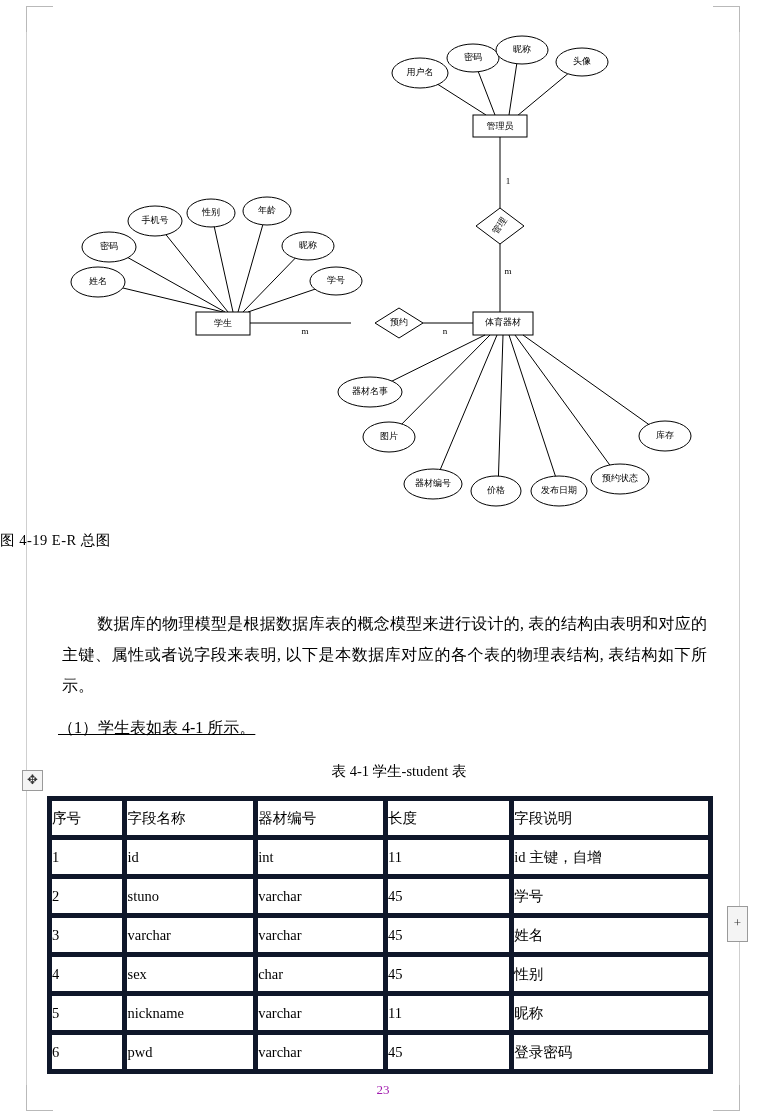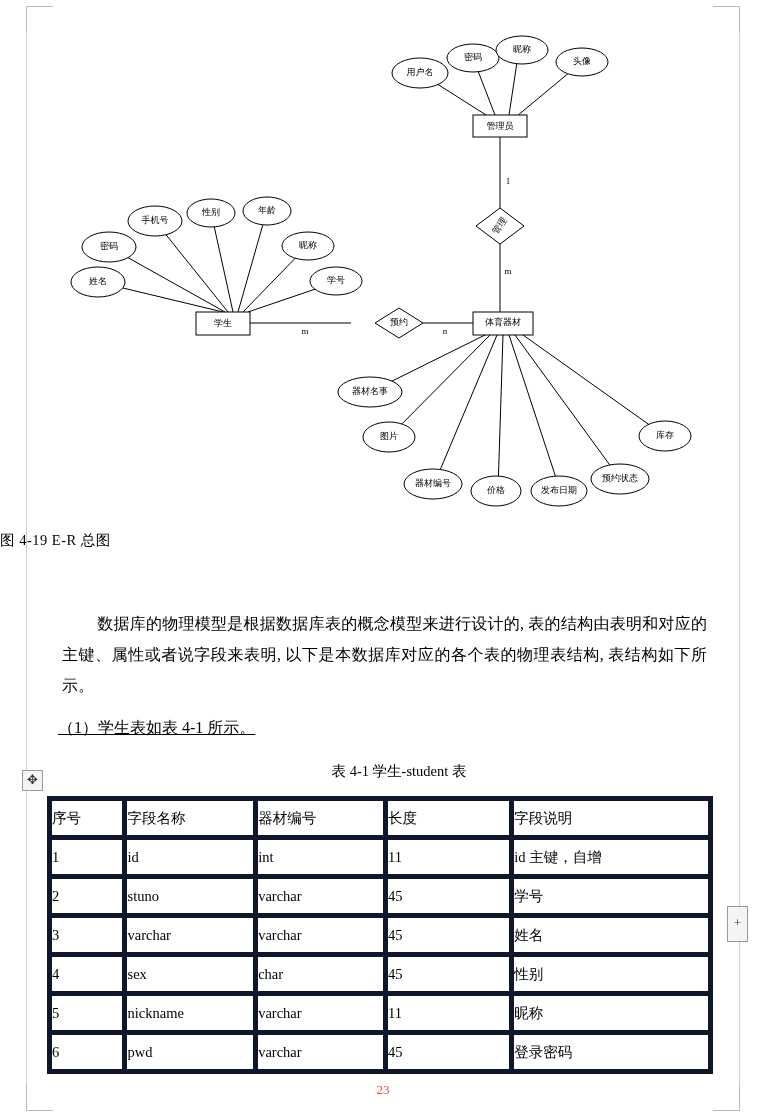--- a/index.html
+++ b/index.html
@@ -134,21 +134,21 @@
   }
 
   
   .page-number {
     position: absolute;
     left: 0;
     top: 1082px;
     width: 766px;
     text-align: center;
     font-size: 13px;
-    color: #ef4444;
+    color: #a21caf;
   }
 
   
   .move-handle {
     position: absolute;
     left: 22px;
     top: 770px;
     width: 19px;
     height: 19px;
     border: 1px solid #9a9a9a;

